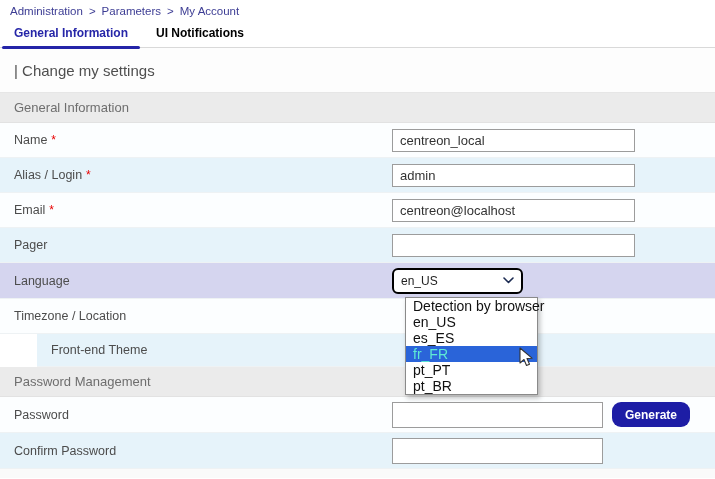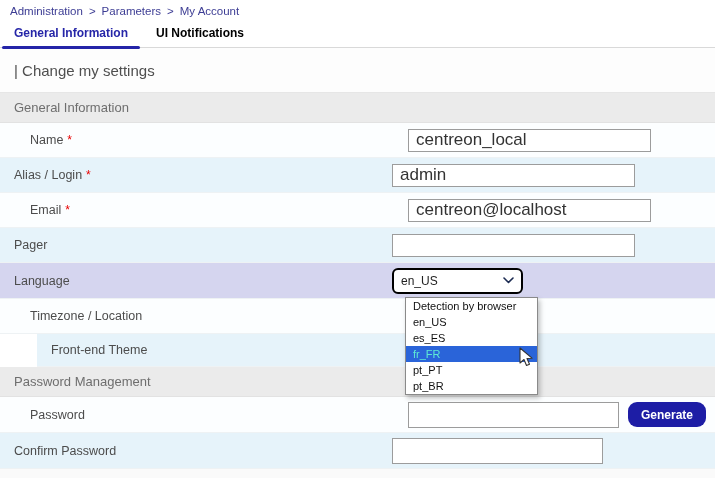--- a/index.html
+++ b/index.html
@@ -45,30 +45,30 @@
     height: 30px; background: #ebebeb; display: flex; align-items: center;
     padding-left: 14px; font-size: 13px; color: #6e6e6e;
     border-bottom: 1px solid #e2e2e2;
   }
 
   
   .row {
     display: flex; align-items: center; height: 35px;
     border-bottom: 1px solid #eef2f4;
   }
-  .row.white  { background: #fcfeff; padding-left: 16px; }
+  .row.white  { background: #fcfeff; }
   .row.blue   { background: #e6f3fa; }
   .row.purple { background: #d5d5ef; }
   .label-cell { width: 392px; padding-left: 14px; font-size: 12.5px; color: #4c4c4c; }
   .req { color: #e80000; margin-left: 4px; font-size: 12px; }
   .control-cell { flex: 1; display: flex; align-items: center; }
 
   input[type="text"], input[type="password"] {
     width: 243px; height: 23px; border: 1px solid #9c9c9c; background: #fff;
-    font-family: "Liberation Sans", sans-serif; font-size: 17px; color: #333;
+    font-family: "Liberation Sans", sans-serif; font-size: 13px; color: #333;
     padding: 0 7px; outline: none;
   }
   .pw-input { width: 211px !important; height: 26px !important; }
 
   
   .select-box {
     width: 131px; height: 26px; background: #fff;
     border: 2px solid #000; border-radius: 6px;
     display: flex; align-items: center; justify-content: space-between;
     padding: 0 7px; font-size: 12px; color: #222; cursor: pointer;
@@ -76,21 +76,21 @@
   .select-box svg { display: block; }
 
   
   .dropdown {
     position: absolute; left: 405px; top: 297px; width: 133px;
     background: #fff; border: 1px solid #8a8a8a;
     box-shadow: 2px 3px 5px rgba(0,0,0,0.25); z-index: 10;
   }
   .option {
     height: 16px; line-height: 16px; padding-left: 7px;
-    font-size: 11px; color: #111; white-space: nowrap; cursor: pointer;
+    font-size: 14px; color: #111; white-space: nowrap; cursor: pointer;
   }
   .option.highlight { background: #2a64d9; color: #5eead4; }
 
   
   .btn-generate {
     margin-left: 9px; height: 25px; padding: 0 13px;
     background: #1d1da5; color: #fff; border: none; border-radius: 9px;
     font-family: "Liberation Sans", sans-serif; font-size: 12px; font-weight: bold;
     cursor: pointer;
   }

